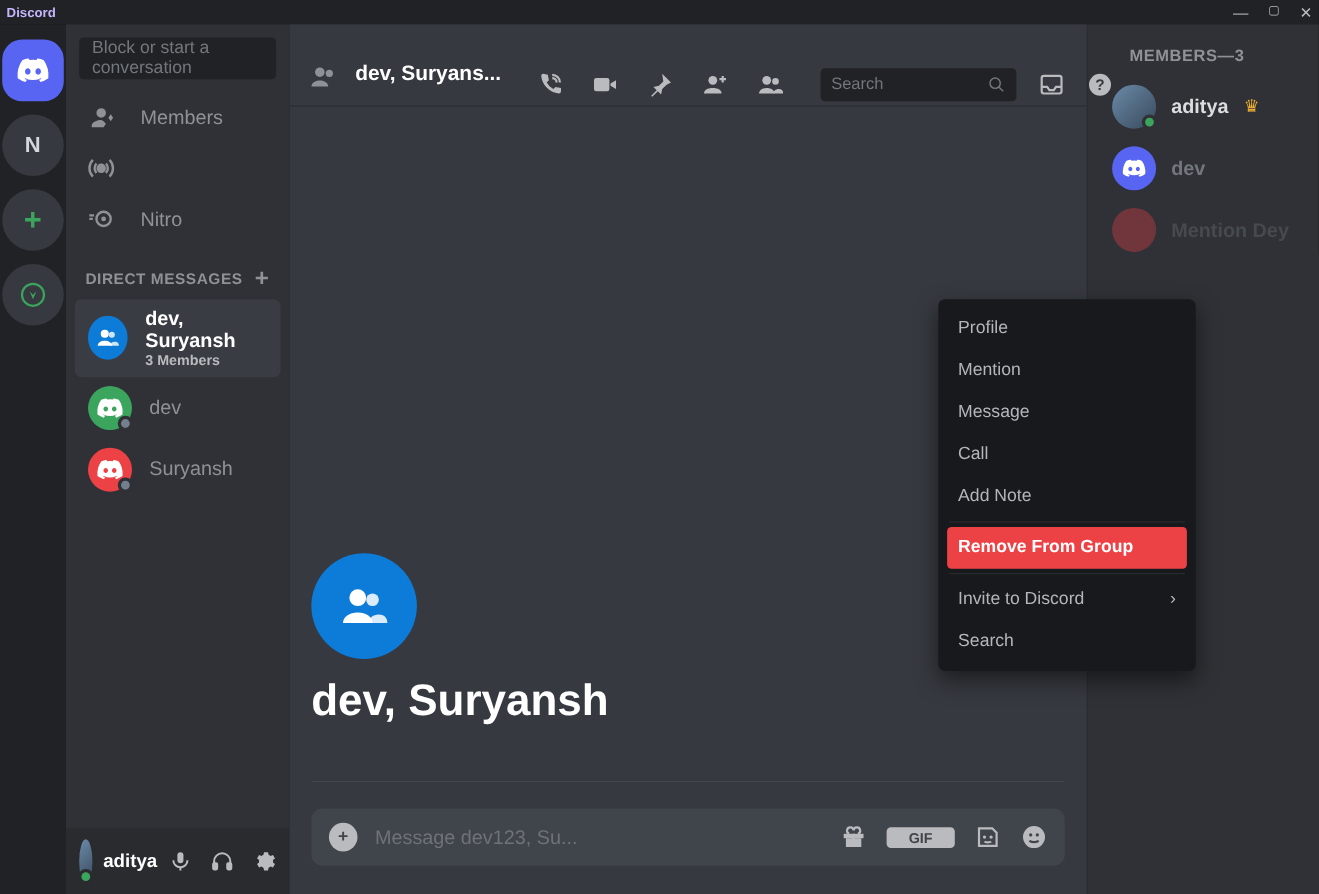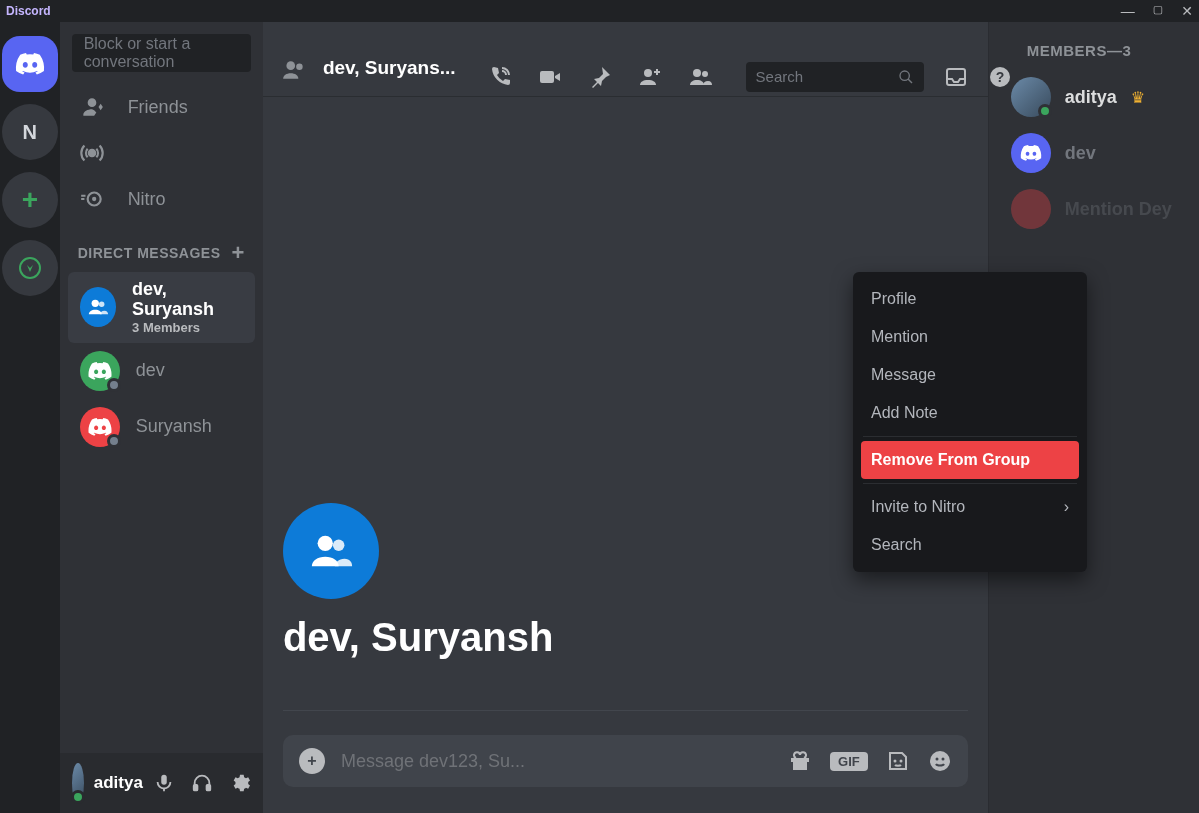--- a/index.html
+++ b/index.html
@@ -41,21 +41,21 @@
   .hicons svg{width:24px;height:24px;fill:#b9bbbe;}
   .chat-body{flex:1;display:flex;flex-direction:column;justify-content:flex-end;padding:0 20px;}
   .welcome{margin-bottom:40px;}
   .welcome .big-ava{width:96px;height:96px;border-radius:50%;background:#0d7bd8;display:flex;align-items:center;justify-content:center;margin-bottom:16px;}
   .welcome h1{margin:0;color:#fff;font-weight:900;font-size:40px;}
   .divider{height:1px;background:#42464d;margin:10px 0 24px;}
   .composer{height:52px;background:#40444b;border-radius:10px;margin:0 0 26px;display:flex;align-items:center;padding:0 16px;gap:16px;}
   .composer .add{width:26px;height:26px;border-radius:50%;background:#b9bbbe;color:#40444b;display:flex;align-items:center;justify-content:center;font-weight:900;}
   .composer .ph{color:#6f7277;font-size:18px;flex:1;}
   .composer .cicons{display:flex;gap:18px;color:#b9bbbe;align-items:center;}
-  .gif-badge{background:#b9bbbe;color:#40444b;font-weight:900;border-radius:4px;padding:2px 8px;font-size:13px;}
+  .gif-badge{background:#b9bbbe;color:#40444b;font-weight:900;border-radius:4px;padding:2px 20px;font-size:13px;}
   
   .members{width:297px;background:#2f3136;padding:20px 14px;}
   .members h4{margin:0 0 10px 24px;color:#8e9297;font-size:15px;font-weight:800;letter-spacing:.5px;}
   .mem{display:flex;align-items:center;gap:14px;padding:8px;border-radius:4px;}
   .mem .ava{width:40px;height:40px;border-radius:50%;position:relative;}
   .mem .nm{font-size:18px;font-weight:600;}
   
   .ctxmenu{position:absolute;top:272px;right:112px;width:234px;background:#18191c;border-radius:6px;padding:8px;box-shadow:0 8px 20px rgba(0,0,0,.5);}
   .ctxmenu .item{padding:10px 10px;border-radius:4px;font-size:16px;color:#b3b6bc;cursor:pointer;display:flex;justify-content:space-between;align-items:center;}
   .ctxmenu .item.danger{background:#ed4245;color:#fff;font-weight:700;}
@@ -99,21 +99,21 @@
     <div class="searchbar">
       <span>Block or start a conversation</span>
     </div>
 
     <div class="navitem">
       <span class="ico">
           <svg width="26" height="26" viewBox="0 0 24 24" fill="#8e9297">
             <path d="M12 12a4 4 0 1 0-4-4 4 4 0 0 0 4 4Zm0 2c-4 0-8 2-8 5v1h10l2-3-2-2a12 12 0 0 0-2-1Zm6-2 2 3 2-3-2-3Z"></path>
           </svg>
         </span>
-      <span>Friends</span>
+      <span>Members</span>
     </div>
     <div class="navitem">
       <span class="ico">
           <svg width="26" height="26" viewBox="0 0 24 24" fill="none" stroke="#8e9297" stroke-width="2">
             <circle cx="12" cy="12" r="3" fill="#8e9297"></circle>
             <path d="M5 5a10 10 0 0 0 0 14M19 5a10 10 0 0 1 0 14M8 8a6 6 0 0 0 0 8M16 8a6 6 0 0 1 0 8"></path>
           </svg>
         </span>
     </div>
     <div class="navitem">
@@ -329,22 +329,23 @@
       <div class="ava" style="background:#ed4245;"></div>
       <span class="nm" style="color:#72767d;">Mention Dey</span>
     </div>
   </div>
 </div>
 
 <div class="ctxmenu">
   <div class="item">Profile</div>
   <div class="item">Mention</div>
   <div class="item">Message</div>
+  <div class="item">Call</div>
   <div class="item">Add Note</div>
   <div class="sep"></div>
   <div class="item danger">Remove From Group</div>
   <div class="sep"></div>
   <div class="item">
-    <span>Invite to Nitro</span>
+    <span>Invite to Discord</span>
     <span>›</span>
   </div>
   <div class="item">Search</div>
 </div>
 
 </body></html>

